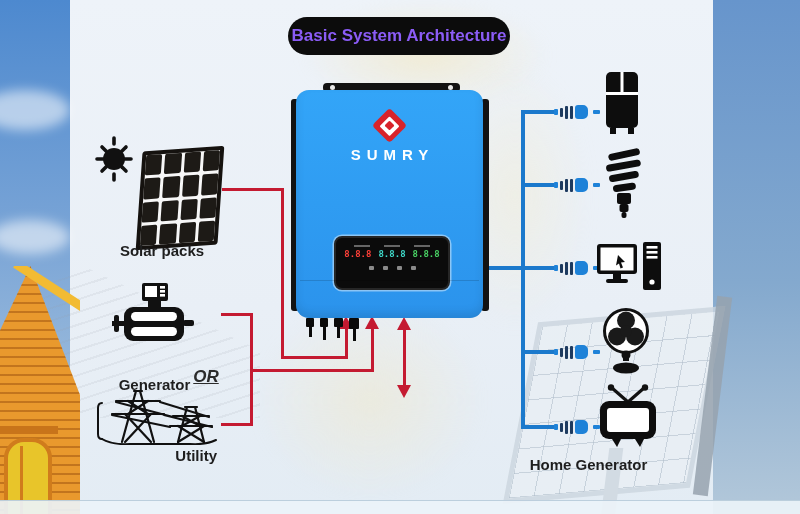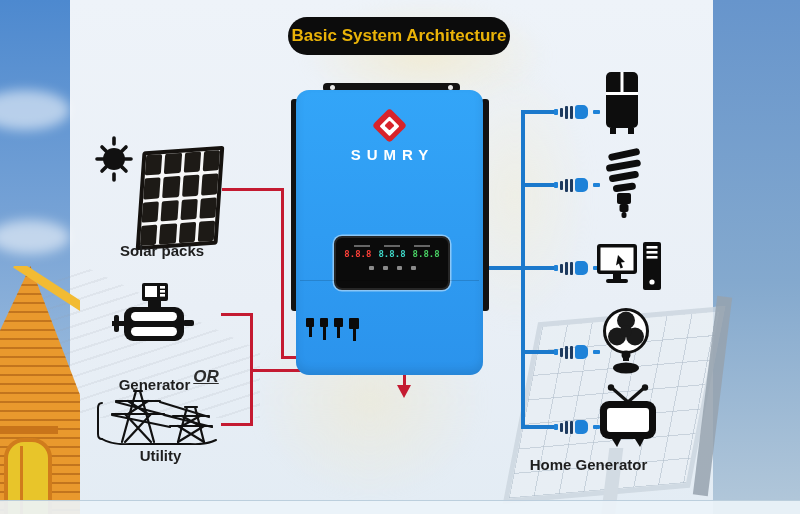--- a/index.html
+++ b/index.html
@@ -28,38 +28,38 @@
   .house .door-line{position:absolute;left:20px;top:180px;width:3px;height:68px;background:#d07c1c;}
   .photo-panel{left:505px;top:298px;width:240px;height:216px;}
   .photo-panel .face{position:absolute;left:15px;top:18px;width:178px;height:168px;background:#e9eff4;border:5px solid #ccd6df;opacity:.8;
     transform:rotate(-5deg) skewX(-16deg);
     background-image:repeating-linear-gradient(90deg,rgba(160,175,190,.55) 0 1px,transparent 1px 25px),repeating-linear-gradient(0deg,rgba(160,175,190,.55) 0 1px,transparent 1px 24px);}
   .photo-panel .edge{position:absolute;left:200px;top:-2px;width:15px;height:200px;background:#97a2ae;opacity:.85;transform:rotate(7deg);}
   .photo-panel .pole{position:absolute;left:100px;top:150px;width:14px;height:70px;background:#d2dbe3;transform:skewX(-7deg);}
   .ground-band{left:0;bottom:0;width:800px;height:13px;background:rgba(236,243,249,.92);border-top:1px solid rgba(176,198,214,.8);z-index:4;}
   
   .title-pill{left:288px;top:17px;width:222px;height:38px;background:#0c0c0c;border-radius:19px;
-    color:#eab308;font-size:17px;font-weight:bold;display:flex;align-items:center;justify-content:center;z-index:5;}
+    color:#8b5cf6;font-size:17px;font-weight:bold;display:flex;align-items:center;justify-content:center;z-index:5;}
   
   .dc{background:#c41a31;z-index:2;}
   .ac{background:#1b79cc;z-index:2;}
   .arr-up{width:0;height:0;border-left:7px solid transparent;border-right:7px solid transparent;border-bottom:13px solid #c41a31;z-index:2;}
   .arr-down{width:0;height:0;border-left:7px solid transparent;border-right:7px solid transparent;border-top:13px solid #c41a31;z-index:2;}
   
   .plug{display:flex;align-items:center;gap:2px;height:16px;z-index:3;}
   .plug .stub{width:4px;height:6px;background:#1e82d8;border-radius:1px;}
   .plug .rib{width:3px;background:#1d3a5f;border-radius:1px;}
   .r1{height:9px}.r2{height:13px}.r3{height:13px}
   .plug .pbody{width:13px;height:14px;background:#1e82d8;border-radius:3px 5px 5px 3px;}
   .plug .pin{width:7px;height:4px;background:#1e82d8;border-radius:1px;margin-left:3px;}
   
   .inv-bracket{left:323px;top:83px;width:137px;height:9px;background:#121212;border-radius:4px;z-index:3;}
   .inv-hole{position:absolute;top:2px;width:5px;height:5px;border-radius:50%;background:#e8e8e8;}
   .inv-tab{width:8px;height:212px;top:99px;background:#121212;border-radius:3px;z-index:2;}
-  .inv-body{left:296px;top:90px;width:187px;height:285px;border-radius:13px;z-index:3;
+  .inv-body{left:296px;top:90px;width:187px;height:228px;border-radius:13px;z-index:3;
     background:linear-gradient(180deg,#33a5f8 0%,#2b93ec 100%);box-shadow:inset 0 -5px 10px rgba(0,0,0,.10);}
   .inv-seam{position:absolute;left:4px;right:4px;top:190px;height:1px;background:rgba(0,0,0,.14);}
   .logo{position:absolute;left:50%;top:23px;width:25px;height:25px;margin-left:-13px;background:#d8232a;border-radius:4px;transform:rotate(45deg);display:flex;align-items:center;justify-content:center;}
   .logo .w{width:14px;height:14px;background:#fff;display:flex;align-items:center;justify-content:center;border-radius:1px;}
   .logo .c{width:7px;height:7px;background:#d8232a;border-radius:1px;}
   .brand{position:absolute;left:0;right:0;top:56px;text-align:center;color:#fff;font-weight:bold;font-size:15px;letter-spacing:6px;text-indent:6px;}
   .inv-display{position:absolute;left:38px;top:146px;width:112px;height:50px;background:#0b0b0b;border:2px solid #262626;border-radius:8px;box-shadow:0 0 0 1.5px rgba(255,255,255,.45);}
   .mini-labels{display:flex;justify-content:center;gap:14px;margin-top:7px;}
   .mini-labels i{width:16px;height:2px;background:#666;}
   .led-row{display:flex;justify-content:center;gap:7px;margin-top:2px;font-family:"DejaVu Sans Mono",monospace;font-size:9px;font-weight:bold;line-height:10px;}
@@ -355,17 +355,17 @@
       <circle cx="47" cy="4.5" r="3.2" fill="#111"></circle>
     <rect x="2" y="18" width="56" height="38" rx="9" fill="#0d0d0d"></rect>
     <rect x="9" y="25" width="42" height="24" rx="3" fill="#fff"></rect>
     <polygon points="14,56 23,56 19,64" fill="#0d0d0d"></polygon>
       <polygon points="37,56 46,56 42,64" fill="#0d0d0d"></polygon>
   </svg>
 
   <div class="lbl" style="left:92px;top:242px;width:140px;">Solar packs</div>
   <div class="lbl" style="left:82px;top:352px;width:145px;margin-top:24px;">Generator</div>
   <div class="lbl or" style="left:186px;top:367px;width:40px;text-decoration:underline;">OR</div>
-  <div class="lbl" style="left:88px;top:447px;width:145px;">Utility</div>
+  <div class="lbl" style="left:72px;top:447px;width:145px;text-align:right;">Utility</div>
   <div class="lbl" style="left:496px;top:456px;width:185px;">Home Generator</div>
 
   <div class="abs ground-band"></div>
 </div>
 
 </body></html>

